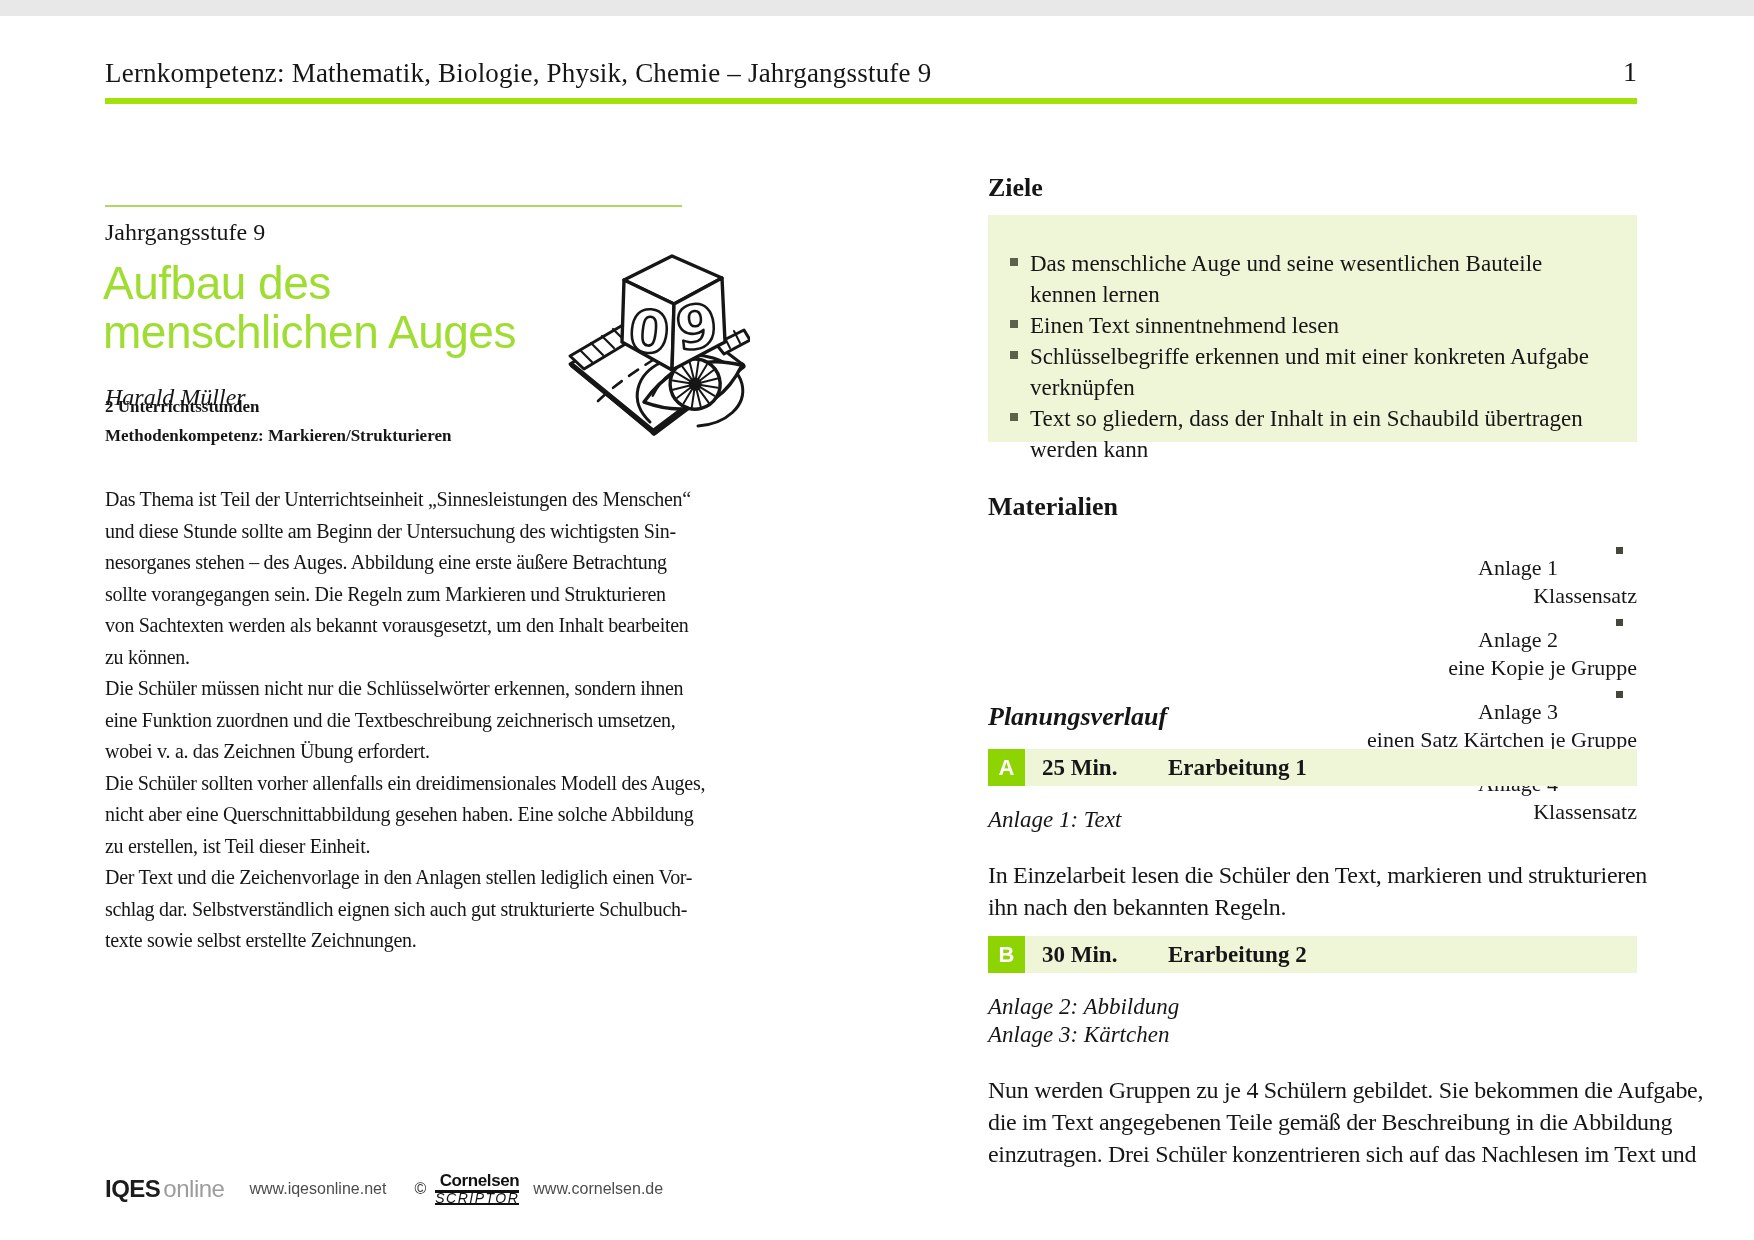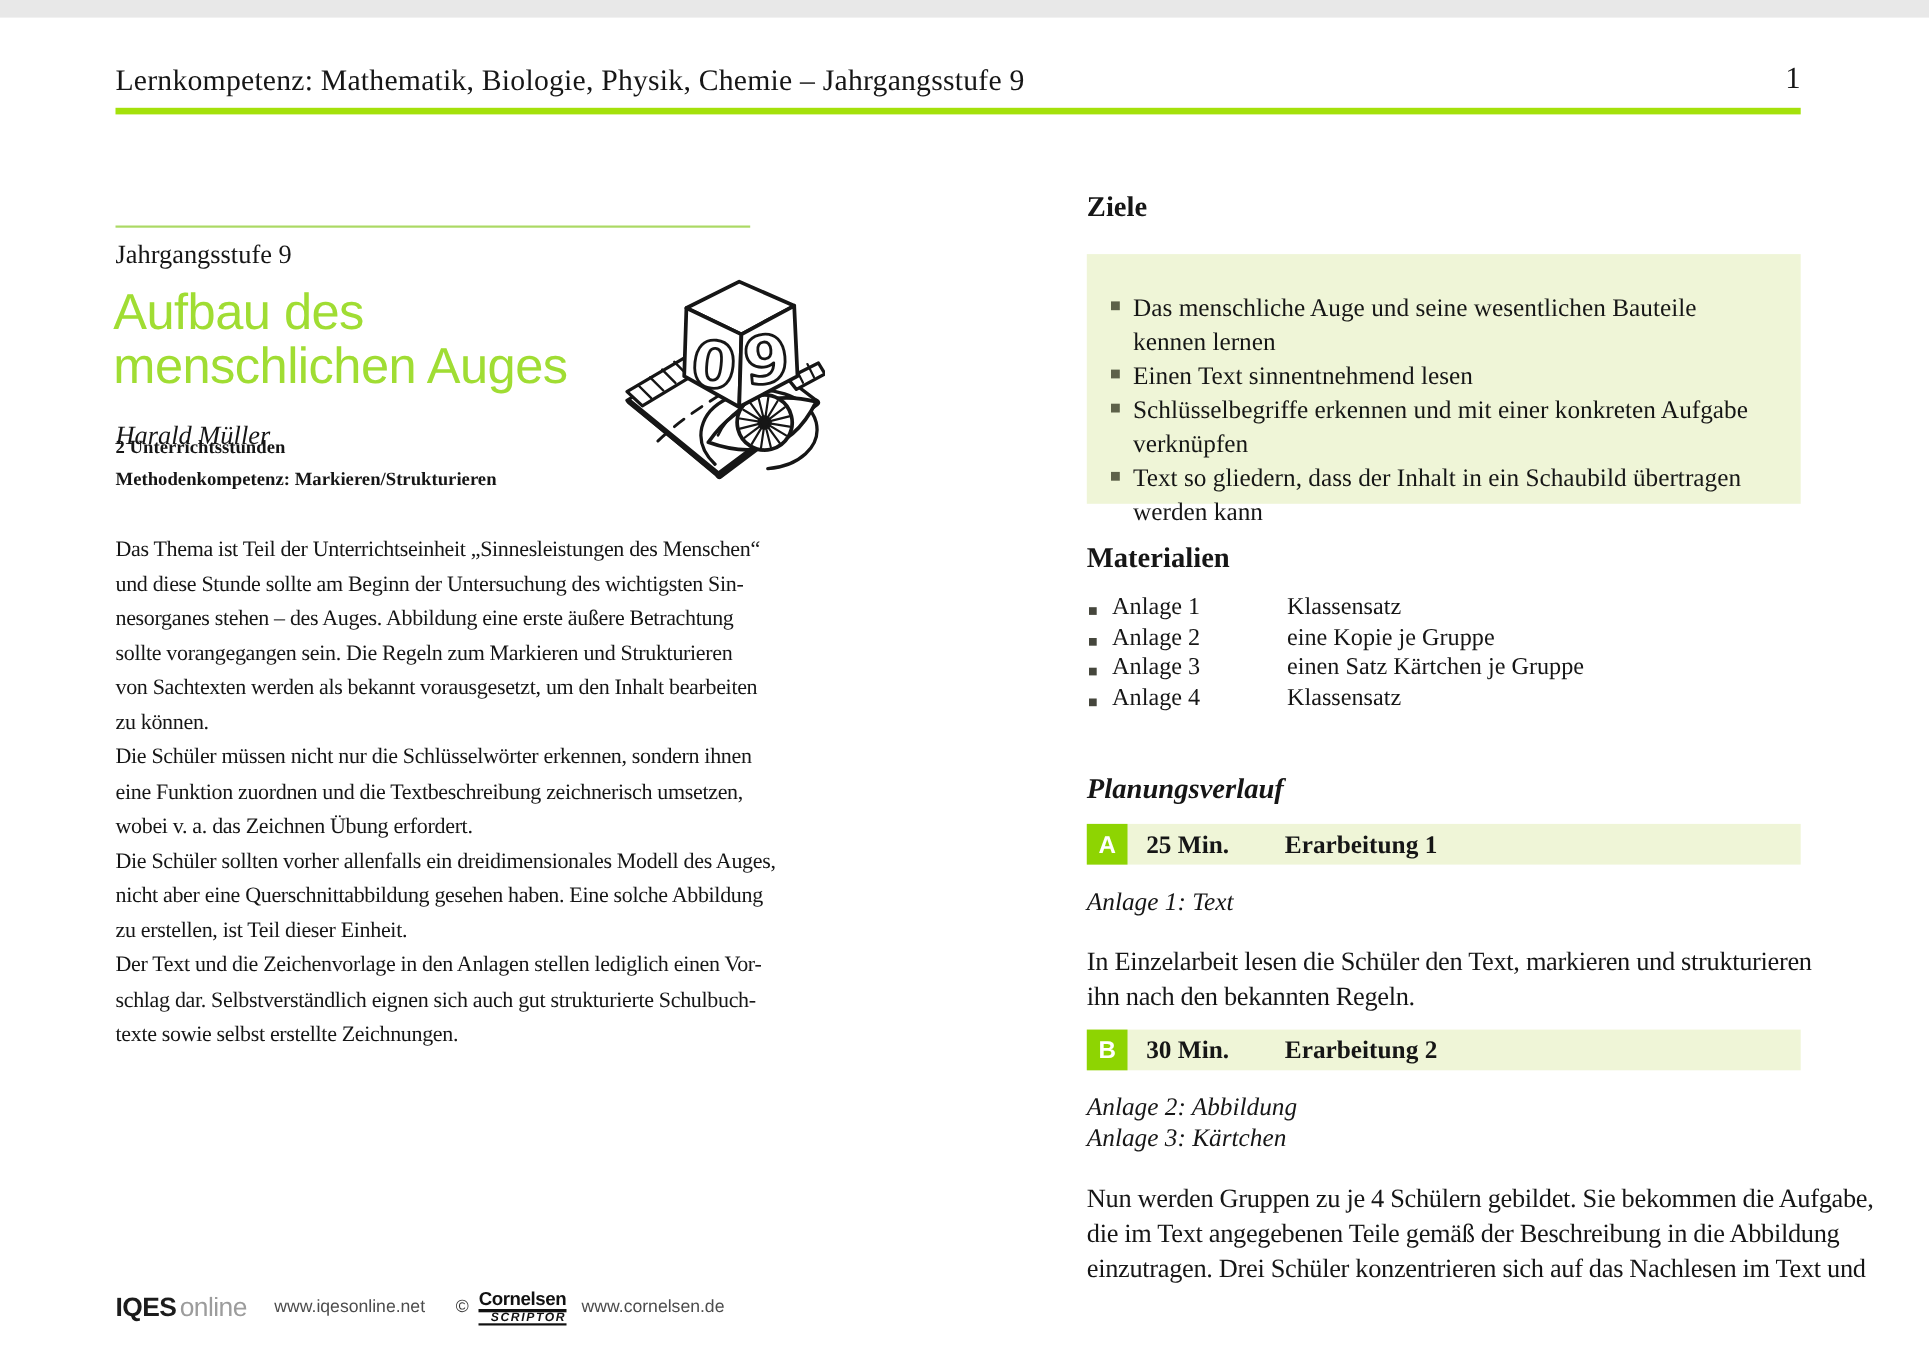--- a/index.html
+++ b/index.html
@@ -23,29 +23,29 @@
   .author    { left:105px; top:368px; font-style:italic; font-size:24px; }
   .lesson-meta { left:105px; top:376px; font-weight:bold; font-size:17px; line-height:29px; }
   .body-block { left:105px; top:468px; width:600px; font-size:20px; line-height:31.5px; letter-spacing:-.3px; }
   .bl { white-space:nowrap; }
 
   .illu { left:558px; top:220px; }
 
   
   .rh { font-weight:bold; font-size:26px; }
   .ziele-h { left:988px; top:157px; }
-  .panel { left:988px; top:215px; width:649px; height:227px; background:#eff5d7; box-sizing:border-box;
+  .panel { left:988px; top:199px; width:649px; height:227px; background:#eff5d7; box-sizing:border-box;
            padding:33px 18px 0 22px; }
   .zli { display:flex; align-items:flex-start; font-size:23px; line-height:31px; }
   .zt  { white-space:pre-line; }
   .sq  { flex:0 0 auto; width:8px; height:8px; background:#5d6149; margin:10px 12px 0 0; }
 
   .mat-h  { left:988px; top:476px; }
   .mat-list { left:988px; top:521px; width:649px; font-size:22px; line-height:27.5px; }
-  .mrow { display:flex; align-items:center; }
+  .mrow { display:flex; align-items:flex-end;flex-direction:column; }
   .sq2  { flex:0 0 auto; width:7px; height:7px; background:#45463c; margin:10px 14px 0 2px; }
   .mname { width:159px; }
   .mdesc { flex:1; }
 
   .plan-h { left:988px; top:686px;font-style:italic; }
   .stepbar { left:988px; width:649px; height:37px; background:#eff5d7; display:flex; align-items:stretch; }
   .badge { width:37px; background:#8ed402; color:#ffffff; text-align:center; line-height:37px;
            font-family:"Liberation Sans","DejaVu Sans",sans-serif; font-size:22px; font-weight:bold; }
   .stime  { margin-left:17px; width:126px; font-weight:bold; font-size:23px; line-height:37px; }
   .stitle { font-weight:bold; font-size:23px; line-height:37px; }
@@ -56,21 +56,21 @@
   .footer { left:105px; top:1156px; display:flex; align-items:center;
             font-family:"Liberation Sans","DejaVu Sans",sans-serif; }
   .iqes-b { font-size:24px; font-weight:bold; color:#1c1c1c; letter-spacing:-.5px; }
   .iqes-l { font-size:24px; color:#9c9c9c; margin-left:3px; letter-spacing:-.5px; }
   .f-url  { font-size:16px; color:#4c4c4c; }
   .url1 { margin-left:25px; }
   .copy { margin-left:28px; font-size:16px; color:#333; }
   .corn { margin-left:9px; text-align:right; }
   .corn-name { font-size:17px; font-weight:bold; color:#111; border-bottom:3px solid #111;
                letter-spacing:-.4px; line-height:18px; }
-  .corn-sub  { font-size:11px; font-style:italic; font-weight:bold; letter-spacing:1.5px;
+  .corn-sub  { font-size:14px; font-style:italic; font-weight:normal; letter-spacing:1.5px;
                color:#111; border-bottom:2px solid #111; line-height:10px; }
   .url2 { margin-left:14px; }
 </style>
 </head>
 <body>
 
 <div class="page">
 
   <div class="abs hdr-title">Lernkompetenz: Mathematik, Biologie, Physik, Chemie – Jahrgangsstufe 9</div>
   <div class="abs hdr-page">1</div>

